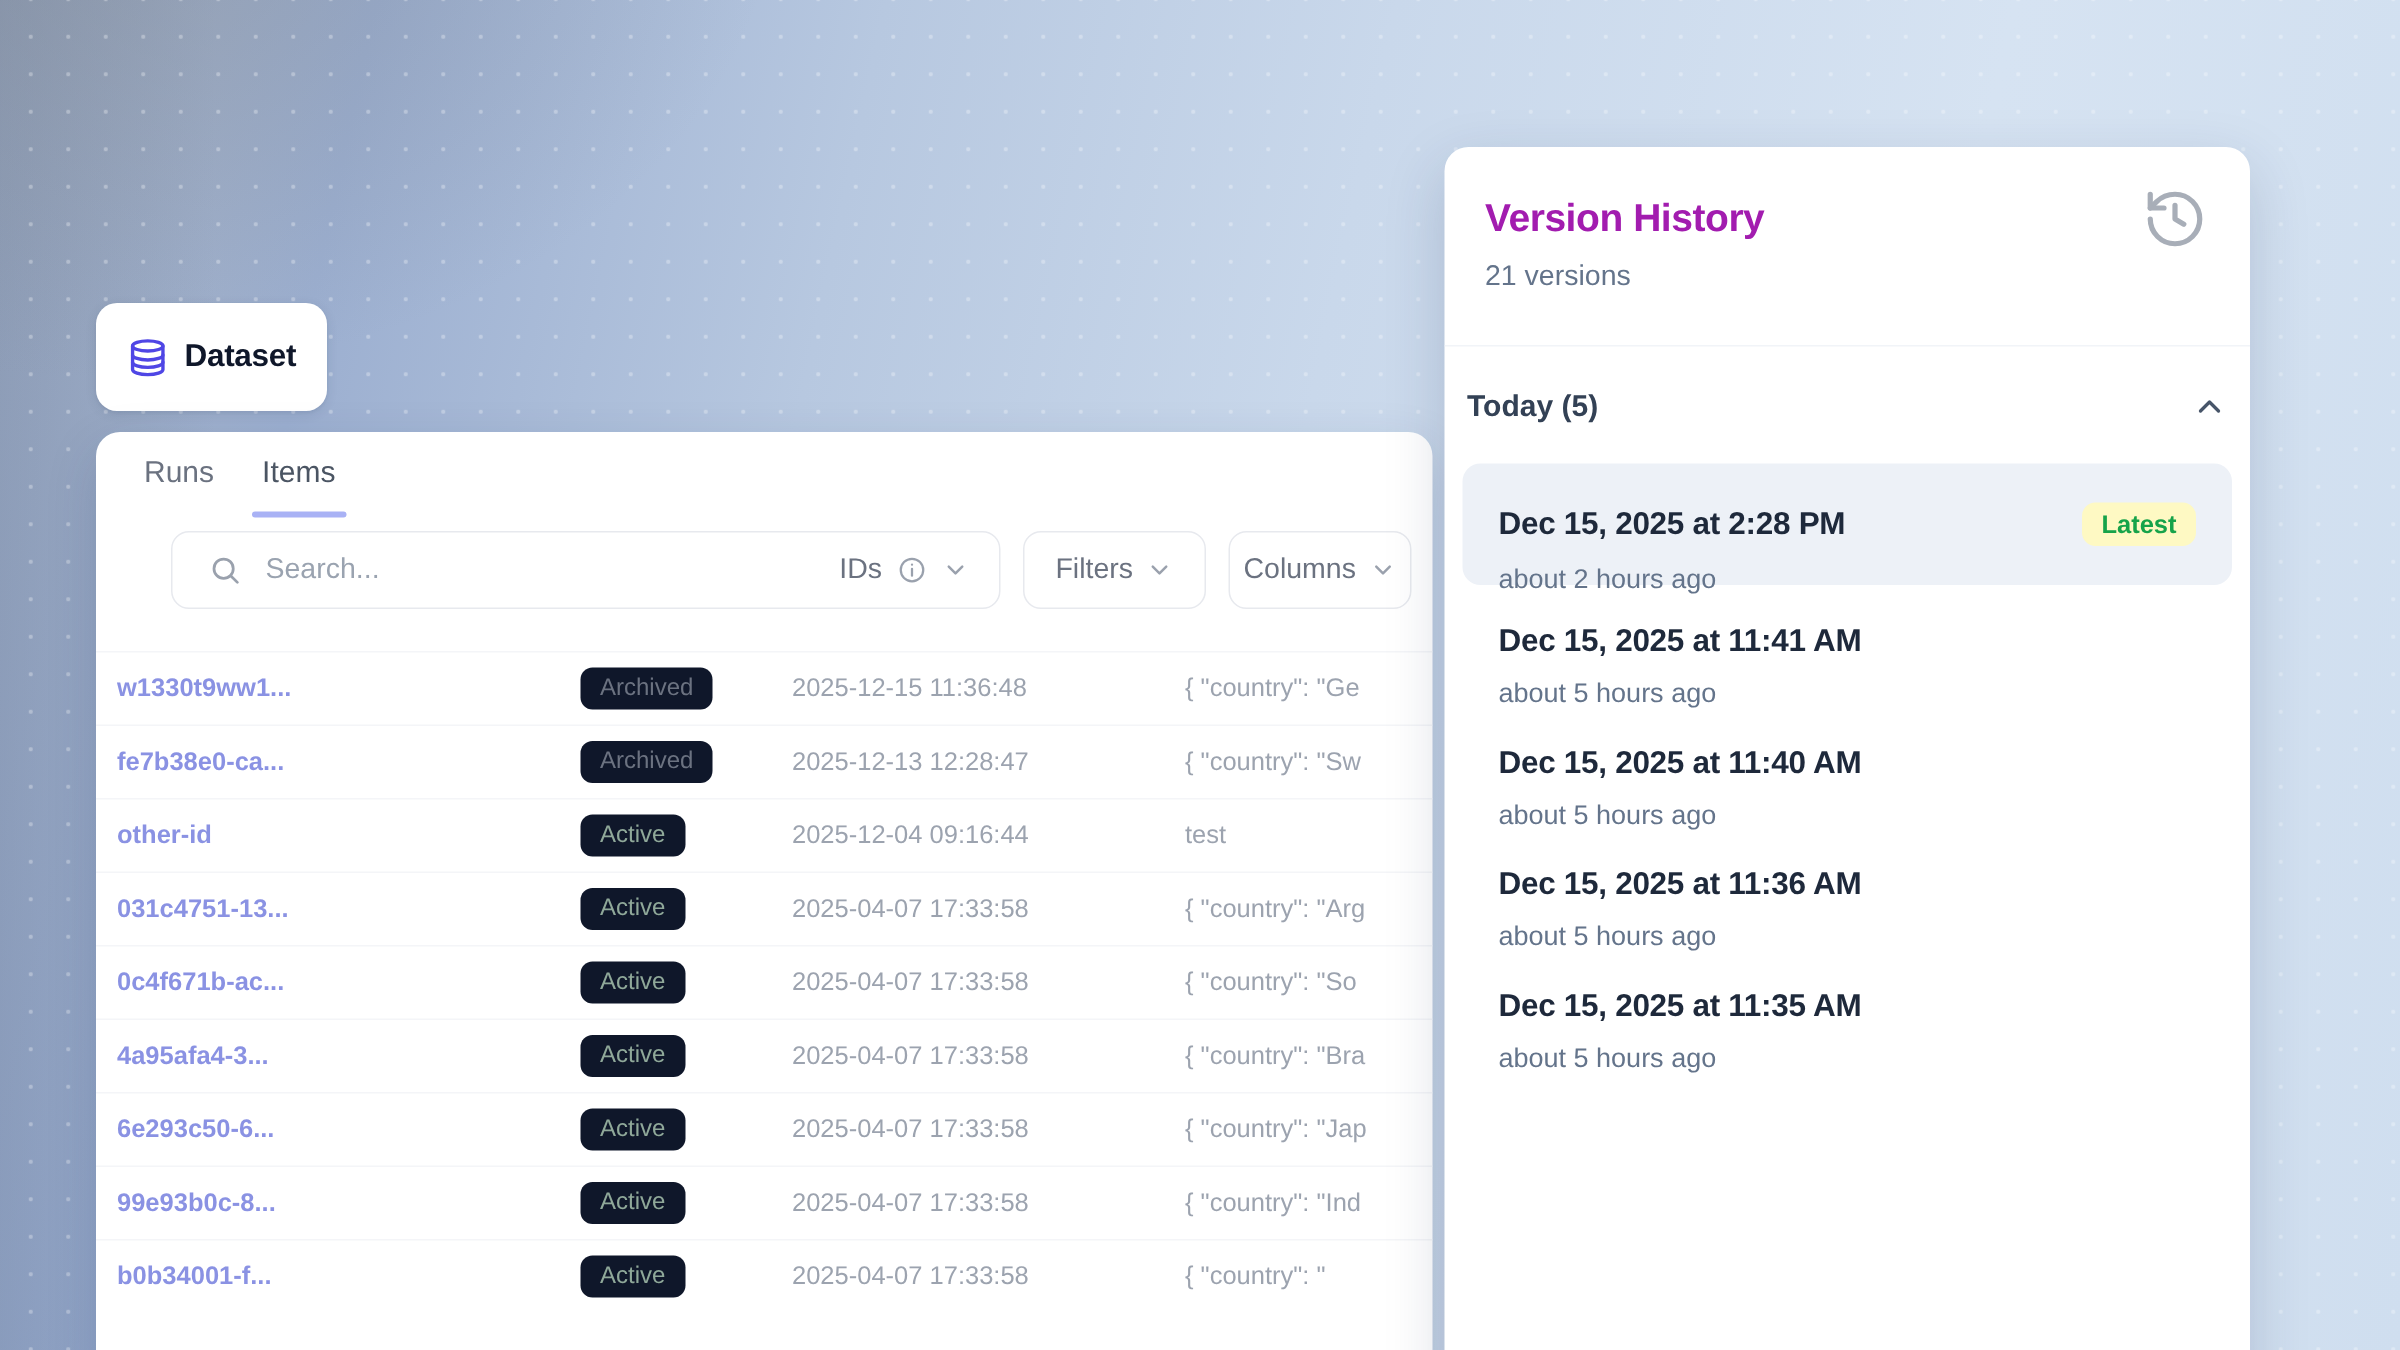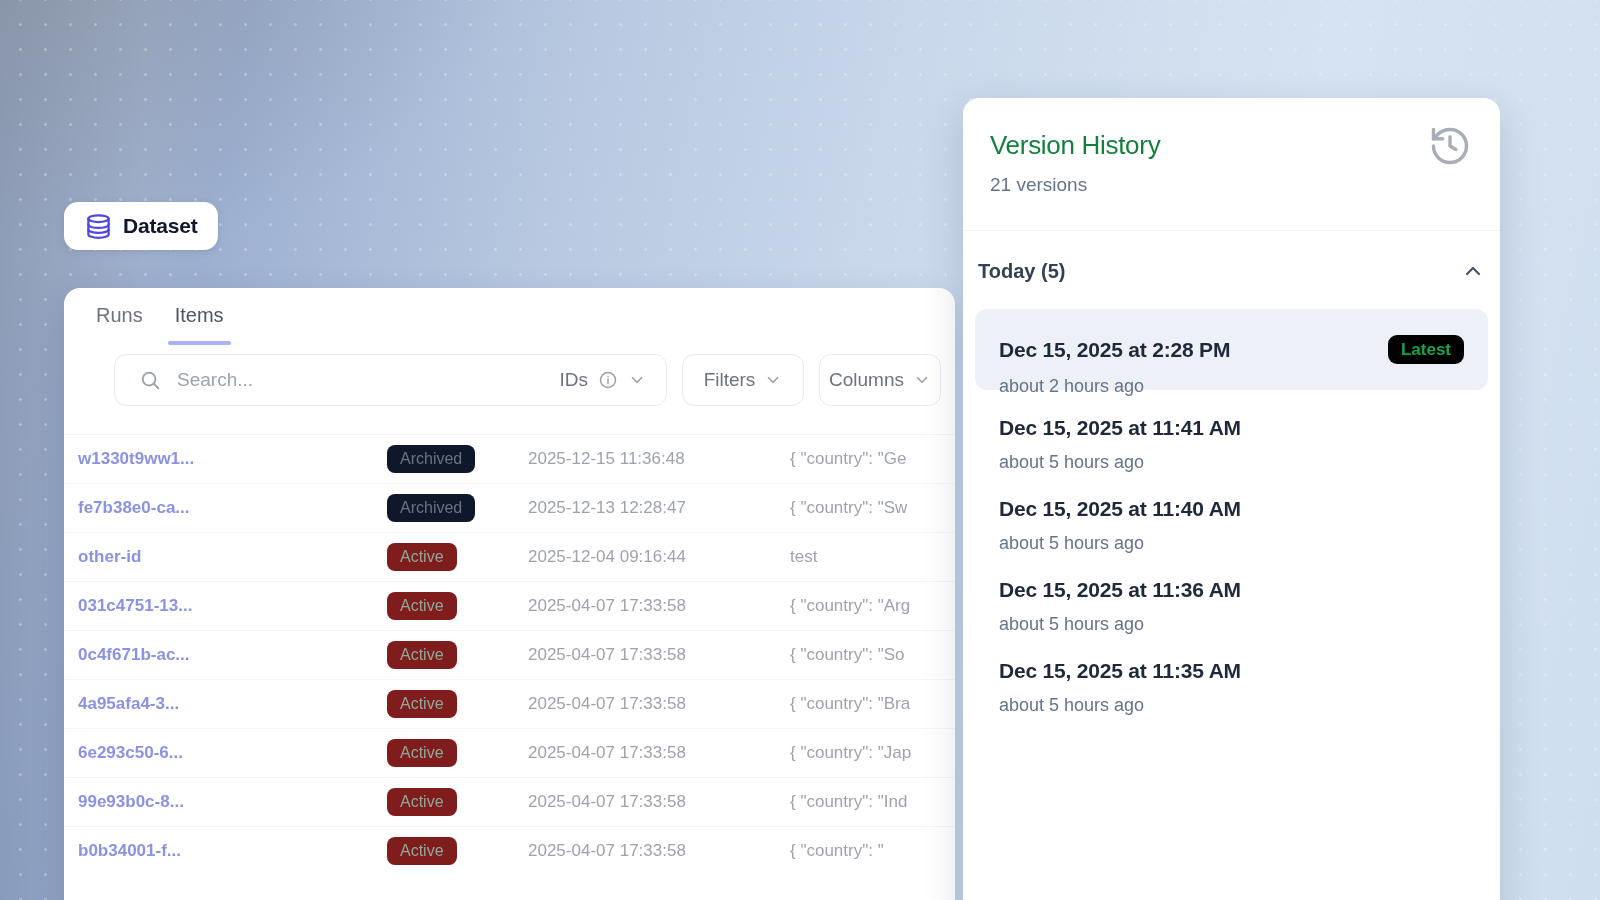--- a/index.html
+++ b/index.html
@@ -10,21 +10,21 @@
     position:relative; width:1600px; height:900px; overflow:hidden;
     background:
       radial-gradient(rgba(255,255,255,.30) 1.3px, transparent 1.5px) 8px 12px / 25px 25px,
       radial-gradient(ellipse 700px 500px at 4% -8%, rgba(118,126,138,.38), transparent 65%),
       linear-gradient(to right, rgba(86,108,150,.30) 0%, rgba(86,108,150,0) 9%),
       linear-gradient(102deg, #a9b4c4 0%, #9cafd0 14%, #b7c8e0 33%, #c9d8eb 52%, #d6e3f2 75%, #cfdeef 100%);
   }
 
   
   .dataset-badge {
-    position:absolute; left:64px; top:202px; height:48px;
+    position:absolute; left:64px; top:202px; height:72px;
     display:flex; align-items:center; gap:11px; padding:0 21px;
     background:#fff; border-radius:14px;
     box-shadow:0 2px 8px rgba(30,45,80,.10), 0 1px 2px rgba(30,45,80,.06);
   }
   .dataset-badge .label { font-size:21px; font-weight:700; color:#0f172a; letter-spacing:-.2px; }
 
   
   .main-panel {
     position:absolute; left:64px; top:288px; width:891px; height:632px;
     background:#fff; border-radius:16px 16px 0 0; overflow:hidden;
@@ -61,47 +61,47 @@
   .tr { display:grid; grid-template-columns:150px 159px 141px 262px 1fr; align-items:center; padding-left:14px; }
   .thead { height:50px; color:#a6adbb; font-size:17px; }
   .thead .th { display:flex; align-items:center; gap:7px; }
   .tbody .tr { height:49px; border-top:1px solid #f4f5f8; font-size:17px; }
   .cell-id { color:#8a92e3; font-weight:600; cursor:pointer; white-space:nowrap; }
   .cell-muted { color:#9ca3af; white-space:nowrap; overflow:hidden; }
   .badge-status {
     display:inline-block; padding:6px 13px; border-radius:8px; font-size:16px; line-height:1;
   }
   .badge-status.archived { background:#0f172a; color:#6b7280; }
-  .badge-status.active { background:#7f1d1d; color:#8fa899; }
+  .badge-status.active { background:#0f172a; color:#8fa899; }
 
   
   .vh-panel {
     position:absolute; left:963px; top:98px; width:537px; height:840px;
     background:#fff; border-radius:16px; overflow:hidden;
     box-shadow:0 14px 40px rgba(25,45,85,.18);
   }
   .vh-header { position:relative; padding:32px 28px 34px 27px; border-bottom:1px solid #f1f4f8; }
-  .vh-title { font-size:26px; font-weight:400; color:#15803d; letter-spacing:-.3px; }
+  .vh-title { font-size:26px; font-weight:700; color:#a21caf; letter-spacing:-.3px; }
   .vh-sub { margin-top:13px; font-size:19px; color:#64748b; }
   .vh-history-icon { position:absolute; top:26px; right:28px; }
 
   .vh-group-row {
     display:flex; align-items:center; justify-content:space-between;
     margin:28px 15px 26px; cursor:pointer;gap:36px;
   }
   .vh-group-label { font-size:20px; font-weight:650; color:#334155; }
 
   .vh-list { padding:0 12px; }
   .vh-entry { height:81px; padding:26px 24px; border-radius:12px; cursor:pointer; }
   .vh-entry.selected { background:#edf1f7; }
   .vh-entry-top { display:flex; align-items:center; justify-content:space-between; }
   .vh-entry-date { font-size:21px; font-weight:650; color:#1e293b; letter-spacing:-.2px; }
   .vh-entry-ago { margin-top:12px; font-size:18px; color:#64748b; }
   .latest-badge {
-    background:#000000; color:#16a34a; font-size:17px; font-weight:700;
+    background:#fef9c3; color:#16a34a; font-size:17px; font-weight:700;
     padding:6px 13px; border-radius:9px; line-height:1;
   }
 
   svg { display:block; }
 </style>
 </head>
 <body>
 
 <div class="stage">
 

